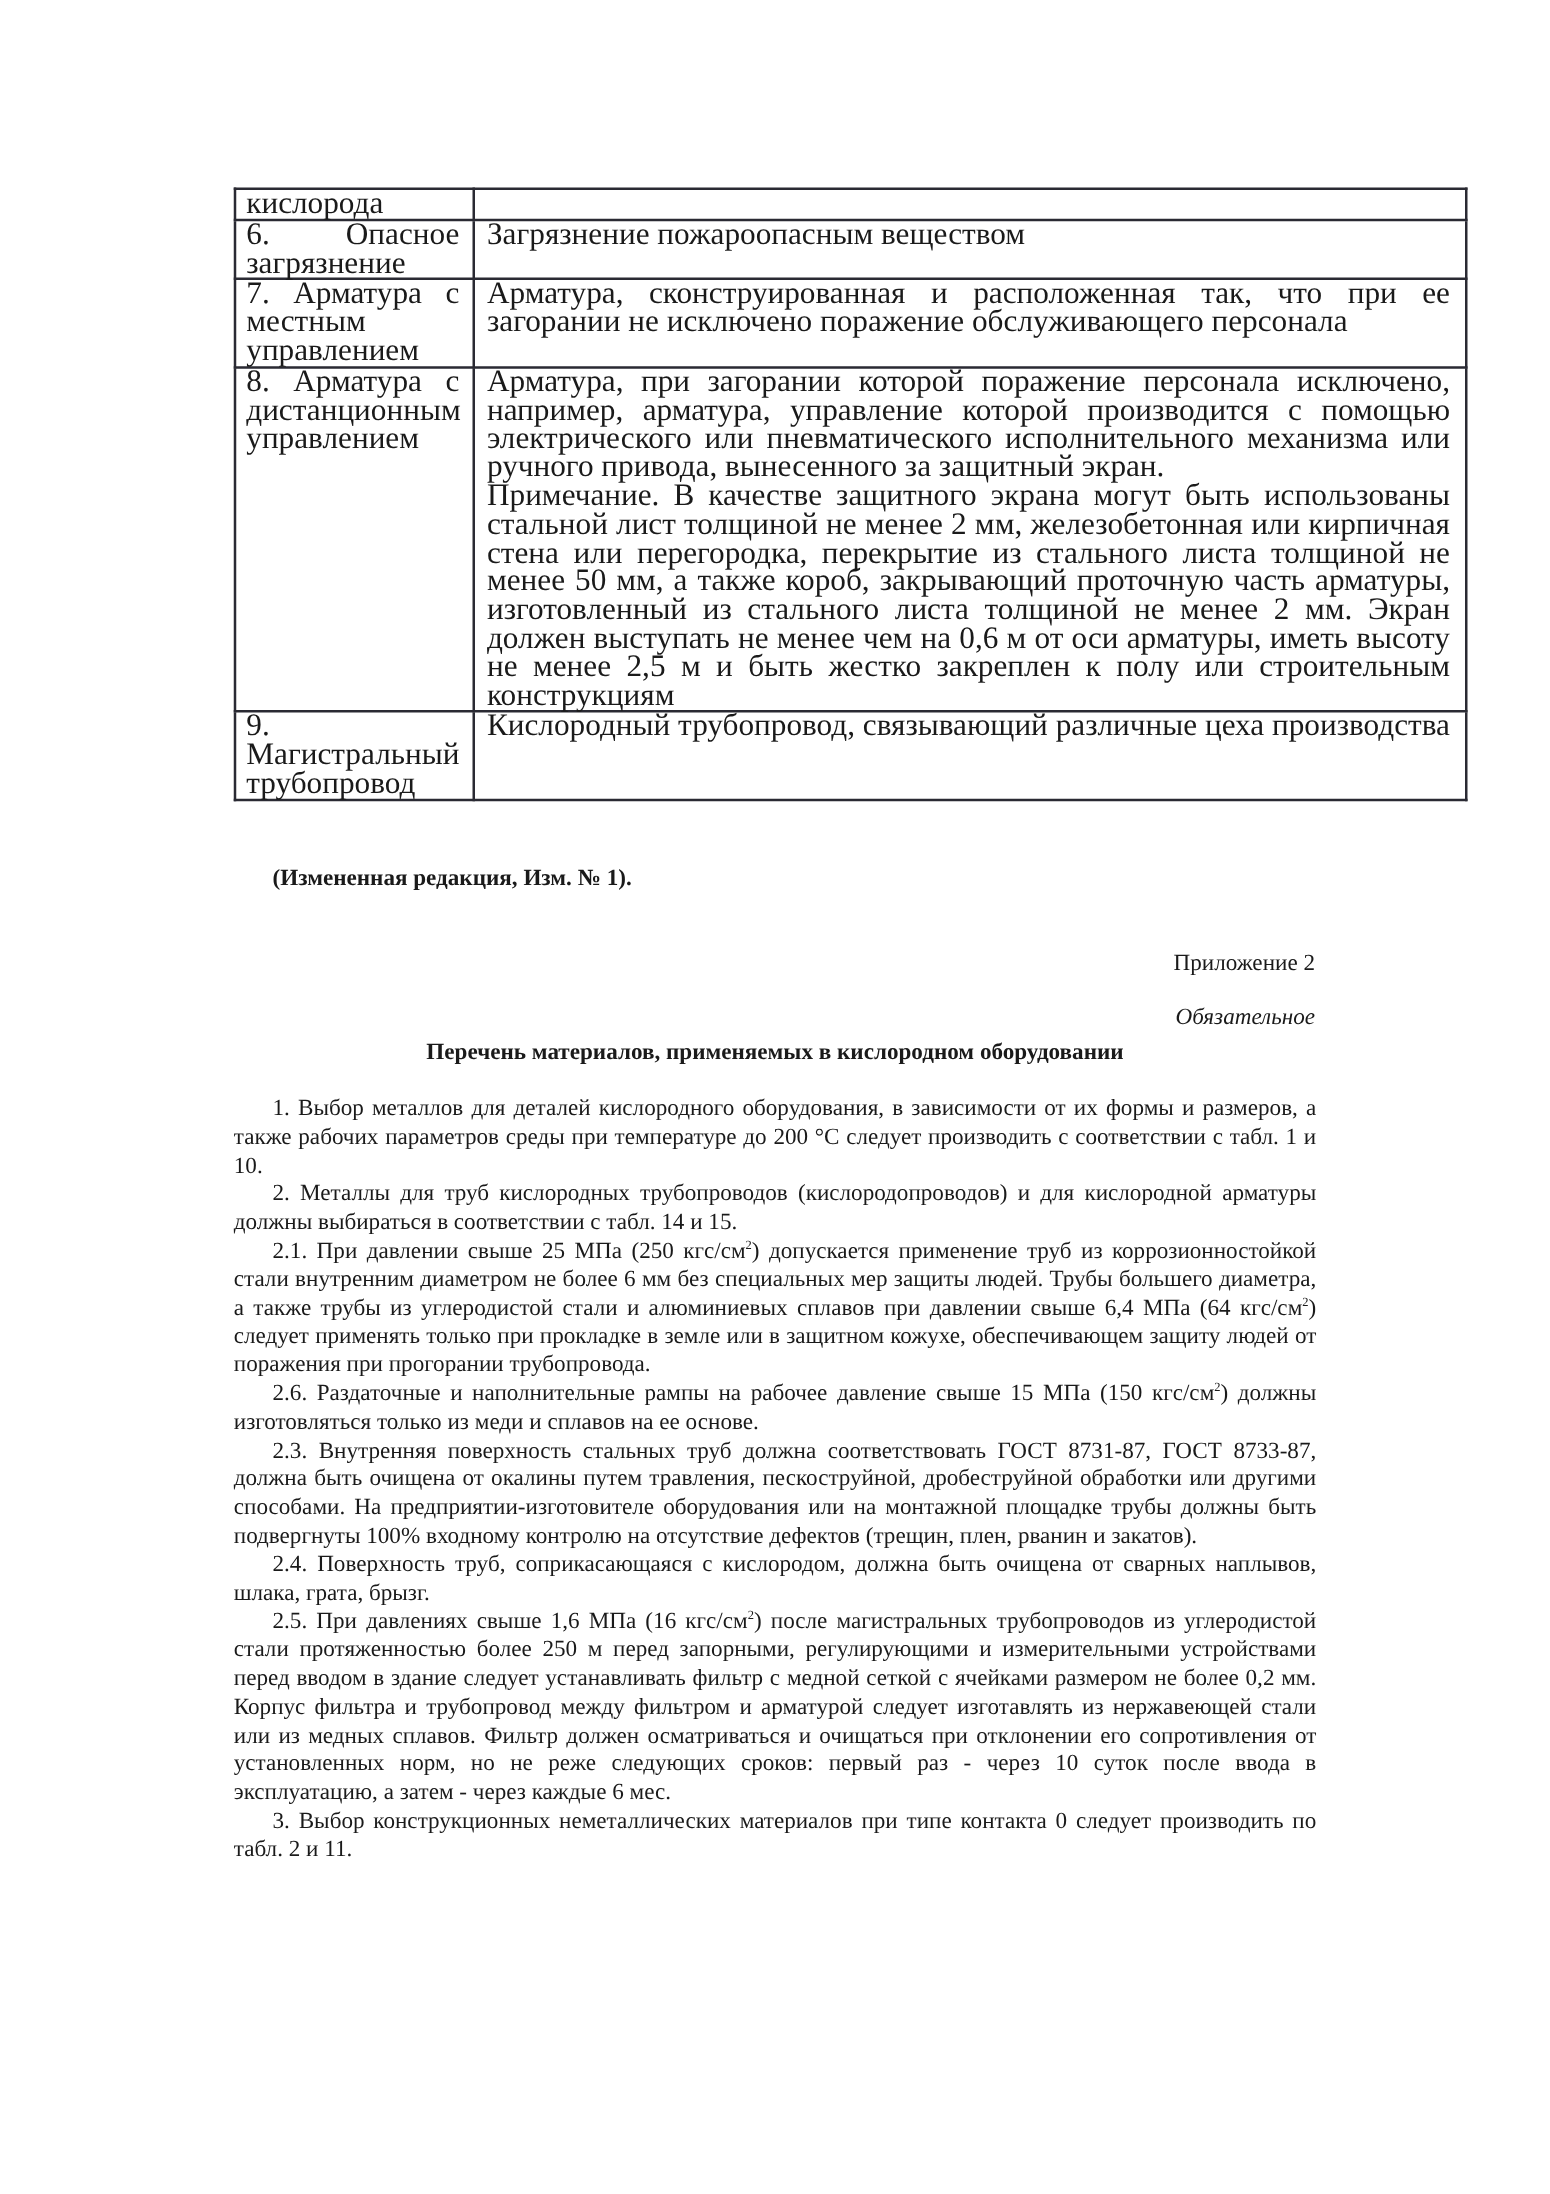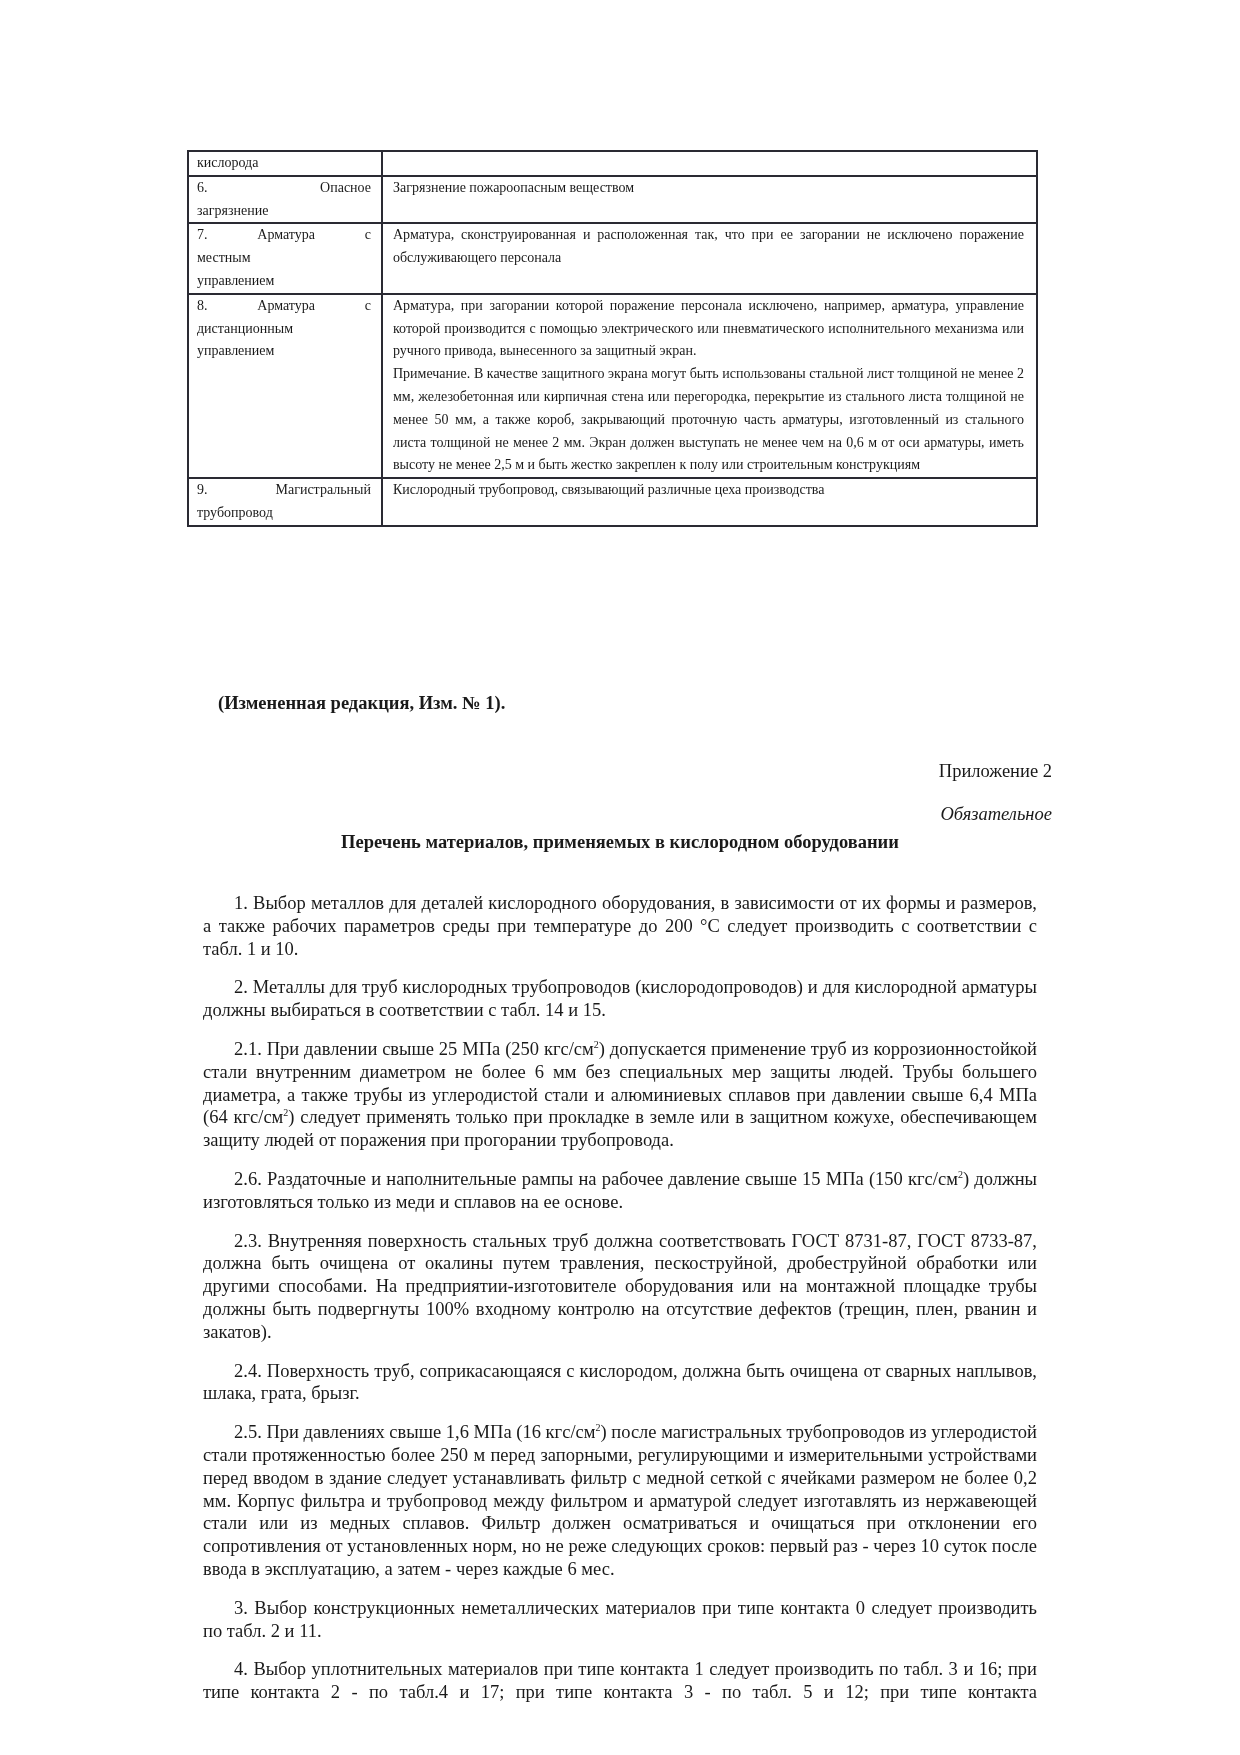--- a/index.html
+++ b/index.html
@@ -1,37 +1,37 @@
 <!DOCTYPE html>
 <html><head>
 <meta charset="utf-8">
 <style>
   html, body { margin: 0; padding: 0; background: #ffffff; }
   body { width: 1240px; height: 1755px; position: relative; overflow: hidden;
          font-family: "Liberation Serif", "DejaVu Serif", serif; color: #1a1a1a; }
   .page { position: absolute; left: 0; top: 0; width: 1240px; height: 1755px; background: #fff; }
 
   table.defs { position: absolute; left: 187px; top: 150px; width: 851px;
-               border-collapse: collapse; font-size: 14px; line-height: 22.8px; padding-left: 16px; }
+               border-collapse: collapse; font-size: 25px; line-height: 22.8px; padding-left: 16px; }
   table.defs td { border: 2px solid #2a2a33; vertical-align: top; padding: 0 10px 0 8px; }
   table.defs td.term { width: 174px; text-align: justify; text-align-last: left; }
   table.defs td.def { text-align: justify; padding-left: 10px; padding-right: 12px; }
   table.defs td p { margin: 0; }
   td.term .justline { text-align-last: justify; display: block; }
 
   .amend { position: absolute; left: 218px; top: 693px; font-weight: bold; font-size: 18.5px; }
 
   .appendix { position: absolute; right: 188px; top: 760px; text-align: right; font-size: 18.5px; line-height: 23px; }
   .appendix .mand { font-style: italic; margin-top: 20px; }
 
   .title { position: absolute; left: 187px; width: 866px; top: 832px; text-align: center;
            font-weight: bold; font-size: 18.5px; }
 
   .body { position: absolute; left: 187px; top: 876px; width: 866px; font-size: 18.5px; line-height: 22.8px; }
-  .body p { margin: 16px; text-indent: 31px; text-align: justify; }
+  .body p { margin: 0; text-indent: 31px; text-align: justify; }
   sup { font-size: 10px; line-height: 0; vertical-align: 7px; }
 </style>
 </head>
 <body>
 
 <div class="page">
 
   <table class="defs">
     <tbody>
         <tr>
@@ -81,16 +81,15 @@
 
   <div class="body">
     <p>1. Выбор металлов для деталей кислородного оборудования, в зависимости от их формы и размеров, а также рабочих параметров среды при температуре до 200 °С следует производить с соответствии с табл. 1 и 10.</p>
     <p>2. Металлы для труб кислородных трубопроводов (кислородопроводов) и для кислородной арматуры должны выбираться в соответствии с табл. 14 и 15.</p>
     <p><span>2.1. При давлении свыше 25 МПа (250 кгс/см</span><sup>2</sup><span>) допускается применение труб из коррозионностойкой стали внутренним диаметром не более 6 мм без специальных мер защиты людей. Трубы большего диаметра, а также трубы из углеродистой стали и алюминиевых сплавов при давлении свыше 6,4 МПа (64 кгс/см</span><sup>2</sup><span>) следует применять только при прокладке в земле или в защитном кожухе, обеспечивающем защиту людей от поражения при прогорании трубопровода.</span></p>
     <p><span>2.6. Раздаточные и наполнительные рампы на рабочее давление свыше 15 МПа (150 кгс/см</span><sup>2</sup><span>) должны изготовляться только из меди и сплавов на ее основе.</span></p>
     <p>2.3. Внутренняя поверхность стальных труб должна соответствовать ГОСТ 8731-87, ГОСТ 8733-87, должна быть очищена от окалины путем травления, пескоструйной, дробеструйной обработки или другими способами. На предприятии-изготовителе оборудования или на монтажной площадке трубы должны быть подвергнуты 100% входному контролю на отсутствие дефектов (трещин, плен, рванин и закатов).</p>
     <p>2.4. Поверхность труб, соприкасающаяся с кислородом, должна быть очищена от сварных наплывов, шлака, грата, брызг.</p>
     <p><span>2.5. При давлениях свыше 1,6 МПа (16 кгс/см</span><sup>2</sup><span>) после магистральных трубопроводов из углеродистой стали протяженностью более 250 м перед запорными, регулирующими и измерительными устройствами перед вводом в здание следует устанавливать фильтр с медной сеткой с ячейками размером не более 0,2 мм. Корпус фильтра и трубопровод между фильтром и арматурой следует изготавлять из нержавеющей стали или из медных сплавов. Фильтр должен осматриваться и очищаться при отклонении его сопротивления от установленных норм, но не реже следующих сроков: первый раз - через 10 суток после ввода в эксплуатацию, а затем - через каждые 6 мес.</span></p>
     <p>3. Выбор конструкционных неметаллических материалов при типе контакта 0 следует производить по табл. 2 и 11.</p>
-    <p style="text-align-last: justify;">4. Выбор уплотнительных материалов при типе контакта 1 следует производить по табл. 3 и 16; при типе контакта 2 - по табл.4 и 17; при типе контакта 3 - по табл. 5 и 12; при типе контакта</p>
   </div>
 
 </div>
 
 </body></html>

